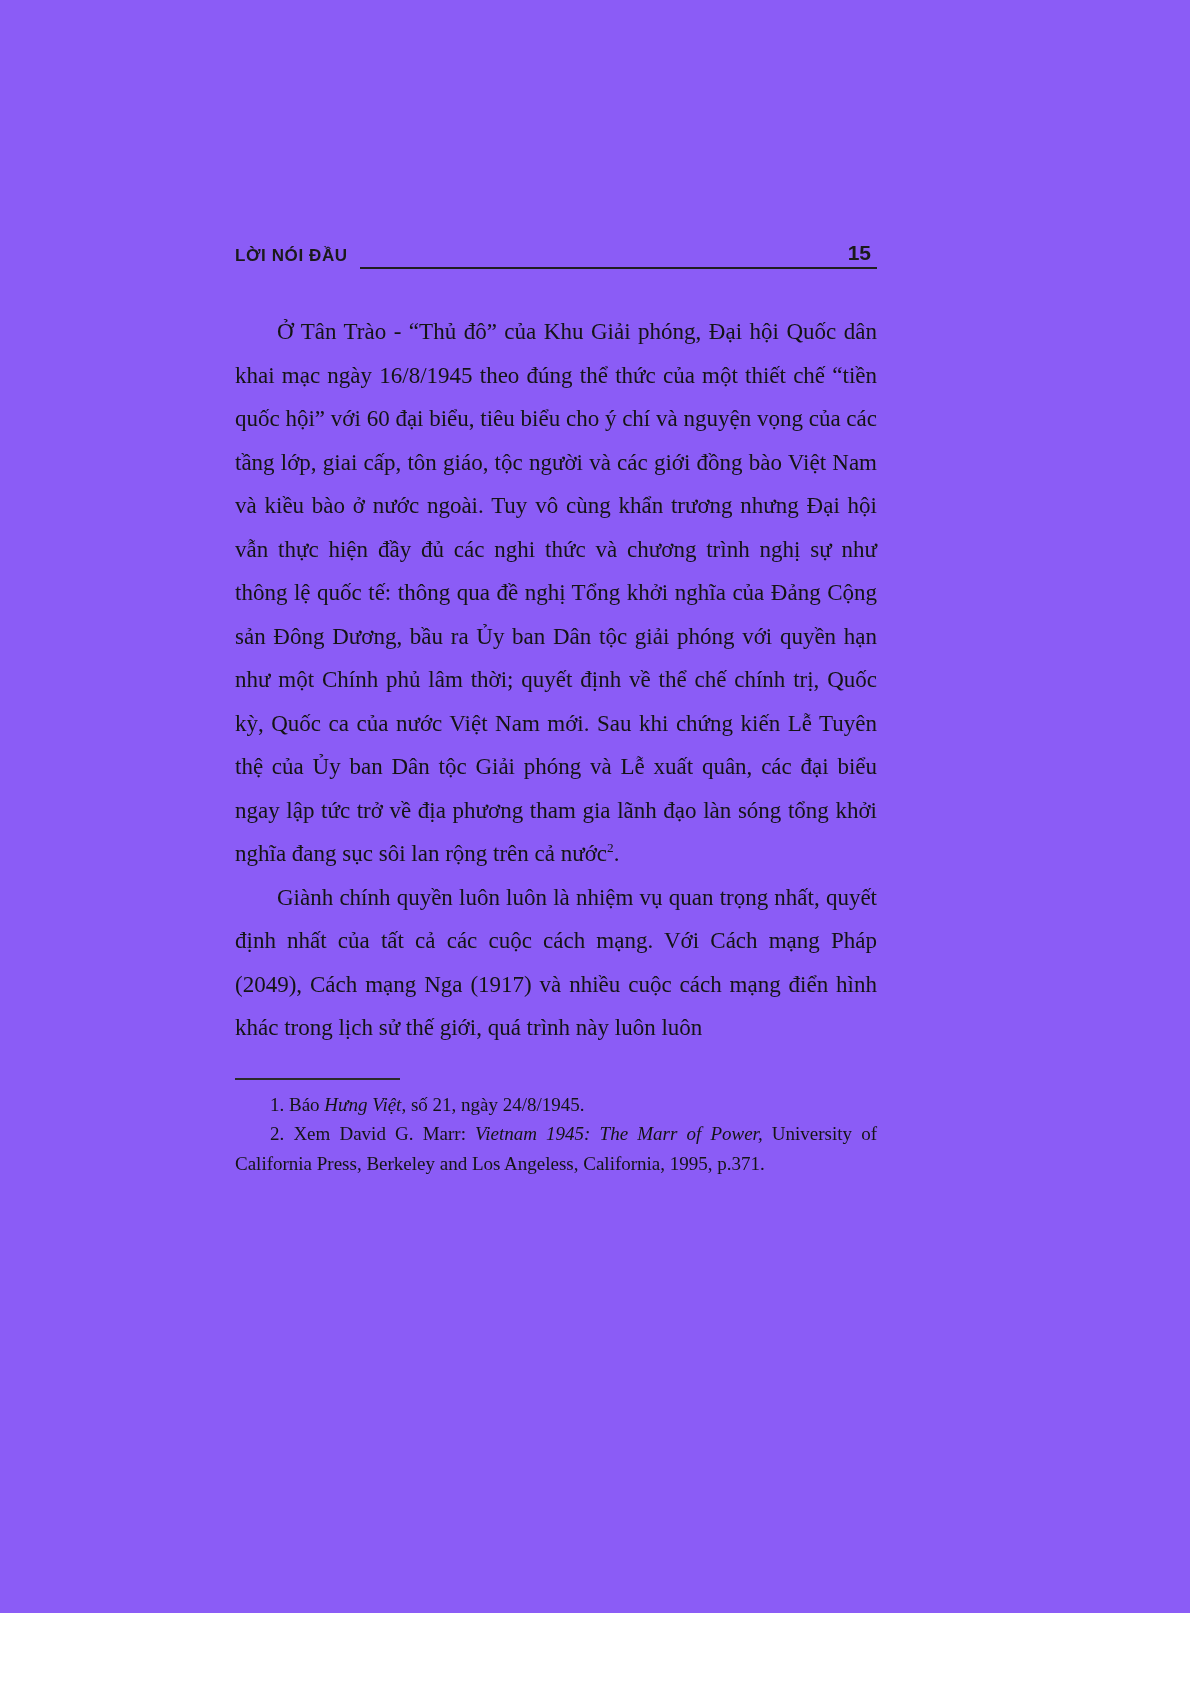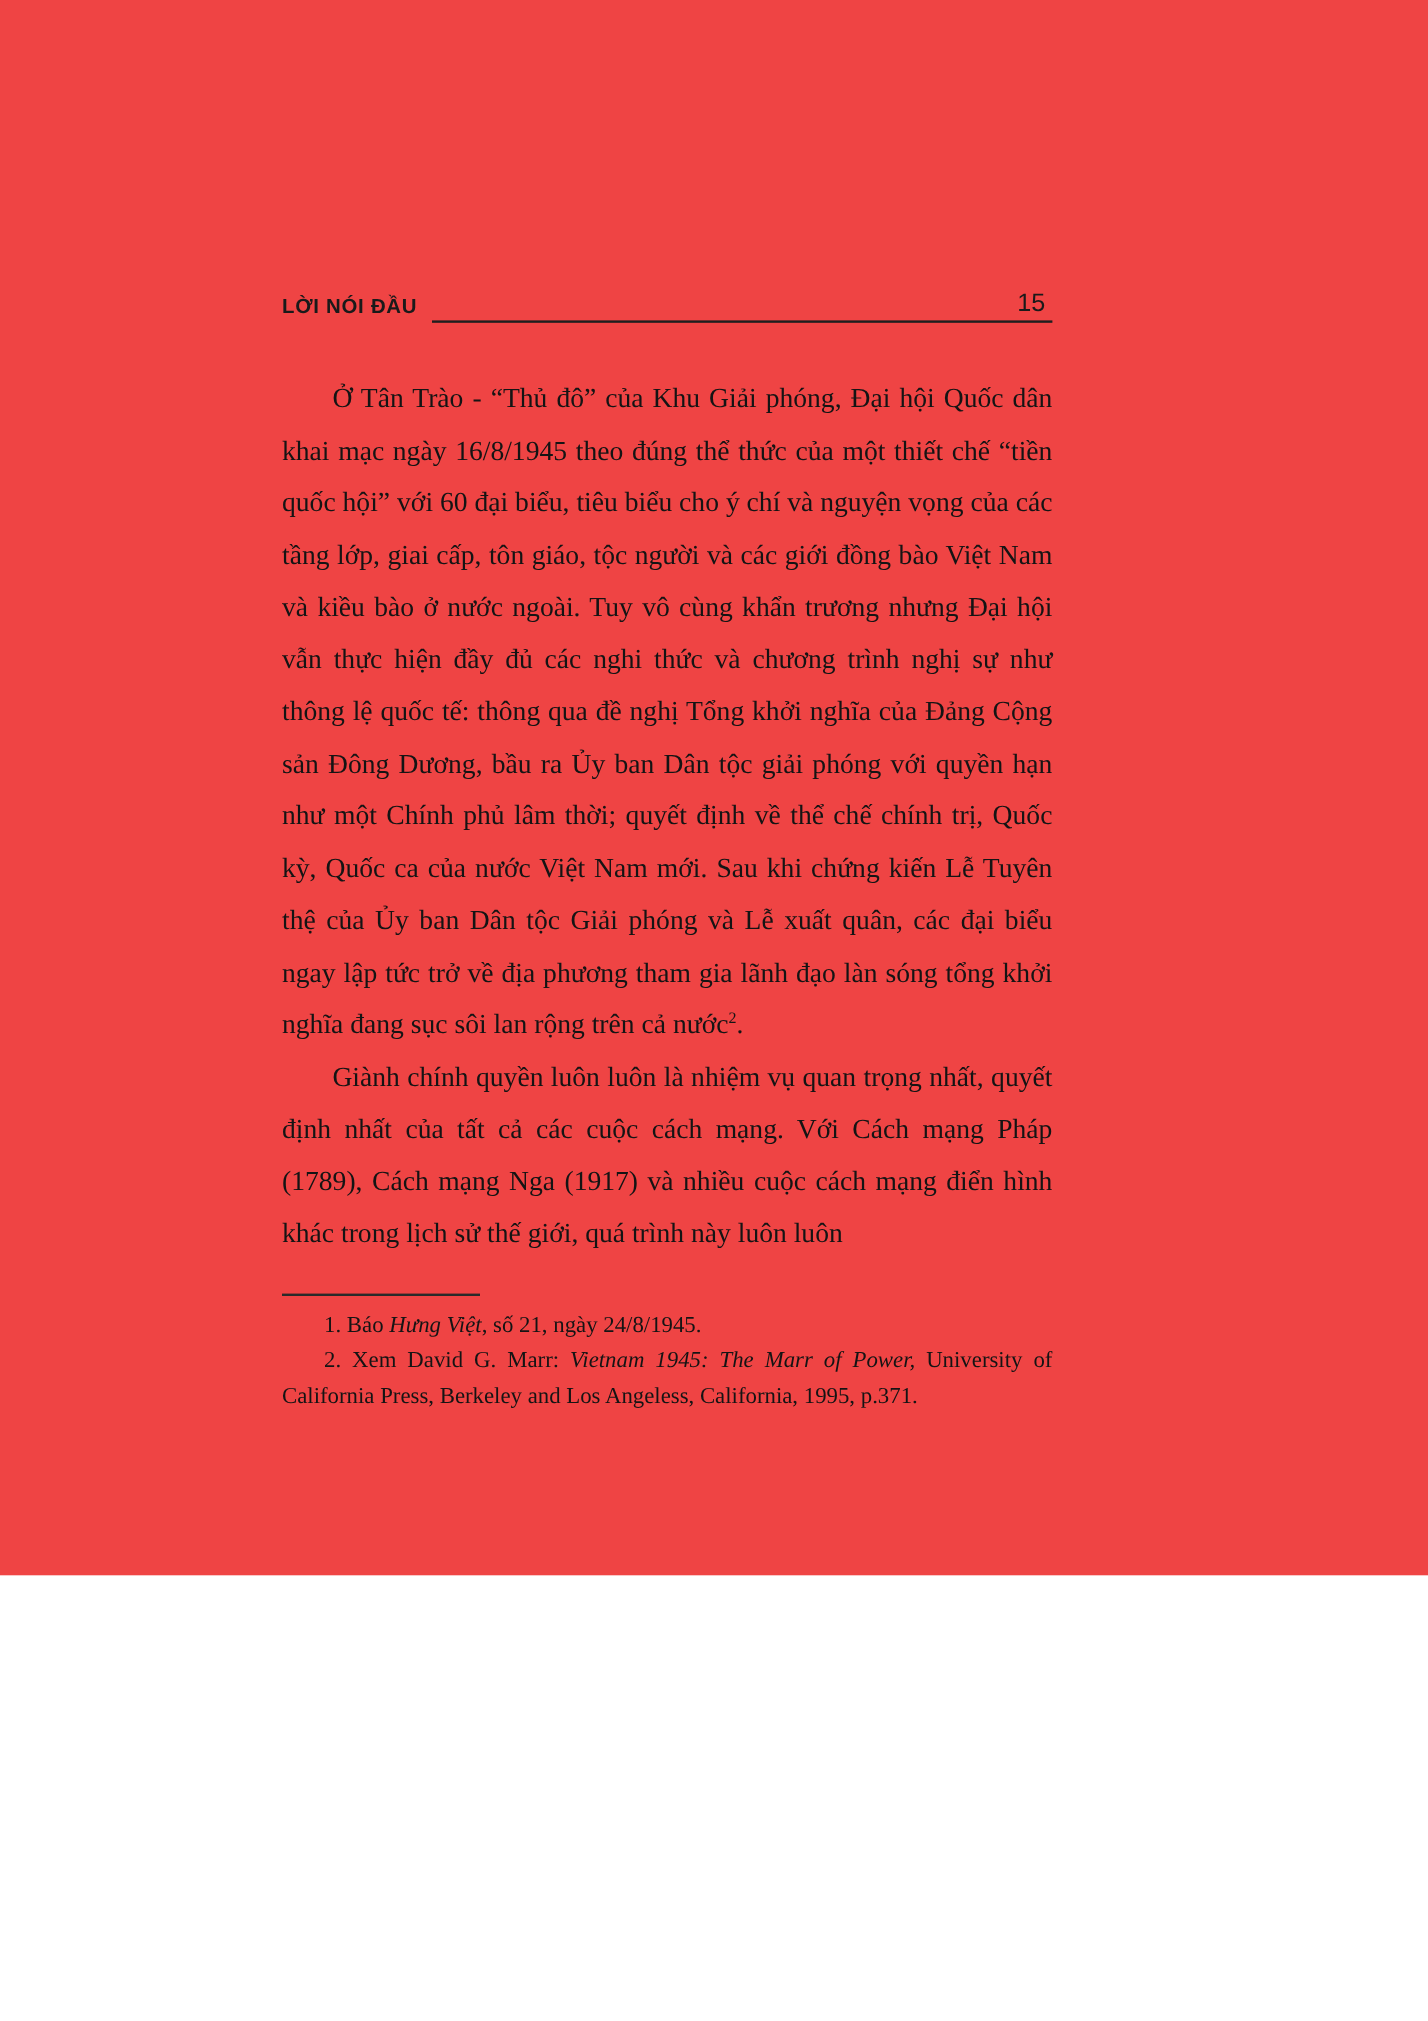--- a/index.html
+++ b/index.html
@@ -1,21 +1,21 @@
 <!DOCTYPE html>
 <html><head>
 <meta charset="utf-8">
 <style>
   * { box-sizing: border-box; }
   html, body { margin: 0; padding: 0; background: #ffffff; }
   .page {
     position: relative;
     width: 1190px;
-    height: 1313px;
-    background: #ef4444;
+    height: 1613px;
+    background: #8b5cf6;
     color: #141414;
     font-family: "Liberation Serif", serif;
     overflow: hidden;
   }
   
   .header {
     position: absolute;
     top: 242px;
     left: 235px;
     width: 642px;
@@ -33,21 +33,21 @@
   }
   .header-rule-wrap {
     flex: 1;
     margin-left: 12px;
     border-bottom: 2px solid #1f1f1f;
     text-align: right;
     padding: 0 6px 3px 0;
   }
   .page-number {
     font-size: 21px;
-    font-weight: 400;
+    font-weight: 700;
     color: #1a1a1a;
     line-height: 1;
   }
   
   .body-column {
     position: absolute;
     top: 310px;
     left: 235px;
     width: 642px;
   }
@@ -89,21 +89,21 @@
   <div class="header">
     <span class="header-title">LỜI NÓI ĐẦU</span>
     <div class="header-rule-wrap">
       <span class="page-number">15</span>
     </div>
   </div>
 
   <div class="body-column">
     <div>
         <p class="para indent"><span>Ở Tân Trào - “Thủ đô” của Khu Giải phóng, Đại hội Quốc dân khai mạc ngày 16/8/1945 theo đúng thể thức của một thiết chế “tiền quốc hội” với 60 đại biểu, tiêu biểu cho ý chí và nguyện vọng của các tầng lớp, giai cấp, tôn giáo, tộc người và các giới đồng bào Việt Nam và kiều bào ở nước ngoài. Tuy vô cùng khẩn trương nhưng Đại hội vẫn thực hiện đầy đủ các nghi thức và chương trình nghị sự như thông lệ quốc tế: thông qua đề nghị Tổng khởi nghĩa của Đảng Cộng sản Đông Dương, bầu ra Ủy ban Dân tộc giải phóng với quyền hạn như một Chính phủ lâm thời; quyết định về thể chế chính trị, Quốc kỳ, Quốc ca của nước Việt Nam mới. Sau khi chứng kiến Lễ Tuyên thệ của Ủy ban Dân tộc Giải phóng và Lễ xuất quân, các đại biểu ngay lập tức trở về địa phương tham gia lãnh đạo làn sóng tổng khởi nghĩa đang sục sôi lan rộng trên cả nước</span><sup>2</sup><span>.</span></p>
-        <p class="para indent"><span>Giành chính quyền luôn luôn là nhiệm vụ quan trọng nhất, quyết định nhất của tất cả các cuộc cách mạng. Với Cách mạng Pháp (1789), Cách mạng Nga (1917) và nhiều cuộc cách mạng điển hình khác trong lịch sử thế giới, quá trình này luôn luôn</span></p>
+        <p class="para indent"><span>Giành chính quyền luôn luôn là nhiệm vụ quan trọng nhất, quyết định nhất của tất cả các cuộc cách mạng. Với Cách mạng Pháp (2049), Cách mạng Nga (1917) và nhiều cuộc cách mạng điển hình khác trong lịch sử thế giới, quá trình này luôn luôn</span></p>
       </div>
     <hr class="footnote-separator">
     <div>
         <p class="footnote"><span>1. Báo </span><span class="italic">Hưng Việt</span><span>, số 21, ngày 24/8/1945.</span></p>
         <p class="footnote"><span>2. Xem David G. Marr: </span><span class="italic">Vietnam 1945: The Marr of Power,</span><span> University of California Press, Berkeley and Los Angeless, California, 1995, p.371.</span></p>
       </div>
   </div>
 
 </div>
 

